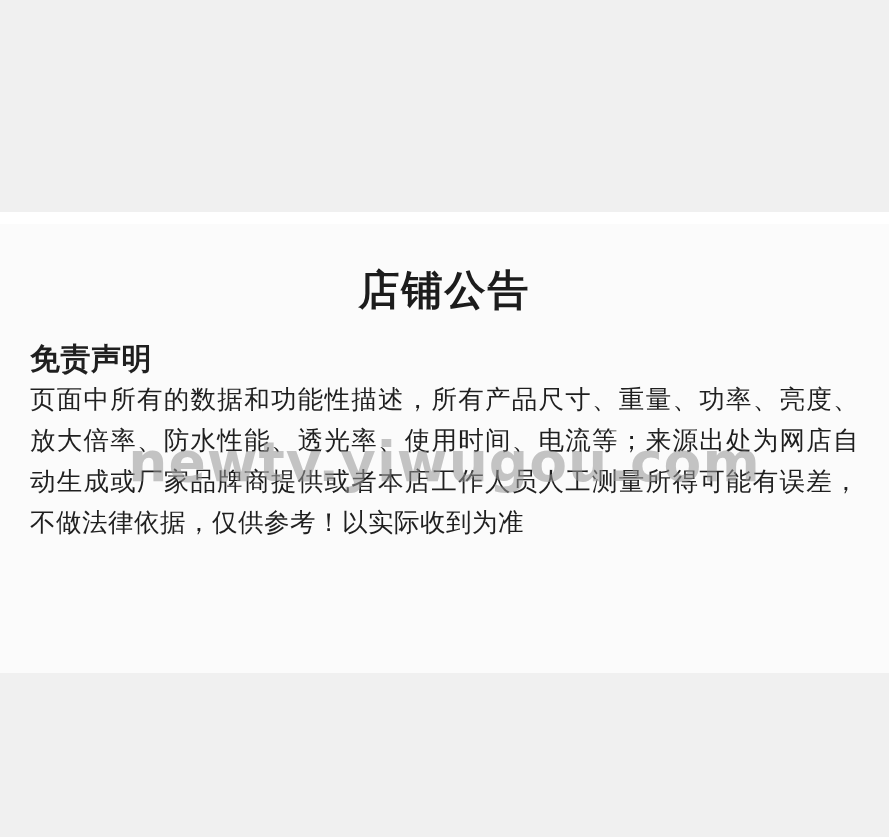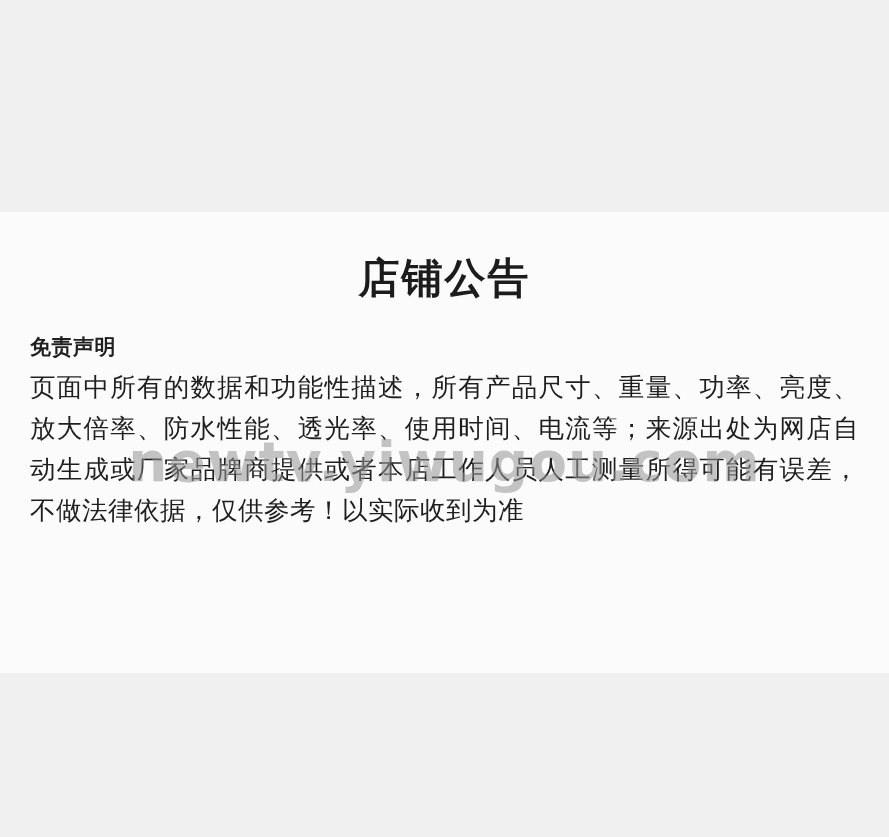--- a/index.html
+++ b/index.html
@@ -33,21 +33,21 @@
     height: 212px;
   }
   .band-bottom {
     top: 673px;
     height: 164px;
   }
 
   .notice-card {
     position: absolute;
     left: 0;
-    top: 212px;
+    top: 224px;
     width: 889px;
     height: 461px;
     background: #fbfbfb;
     box-sizing: border-box;
     padding: 28px 30px 20px 30px;
   }
 
   .notice-title {
     text-align: center;
     font-size: 41px;
@@ -61,21 +61,21 @@
   .notice-body {
     font-size: 25.5px;
     line-height: 41px;
     color: #1f1f1f;
     letter-spacing: 0.5px;
     text-align: justify;
     margin: 0 0 0 0;
   }
 
   .section-heading {
-    font-size: 21px;
+    font-size: 30px;
     font-weight: bold;
     color: #1f1f1f;
     line-height: 36px;
     margin: 26px 0 2px 0;
     letter-spacing: 0.5px;
   }
 
   .disclaimer-body {
     font-size: 25.5px;
     line-height: 41px;

